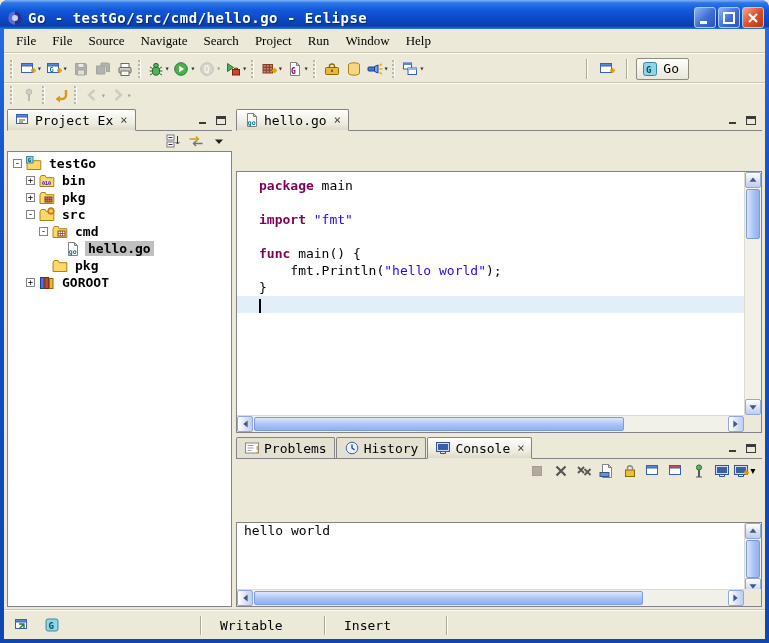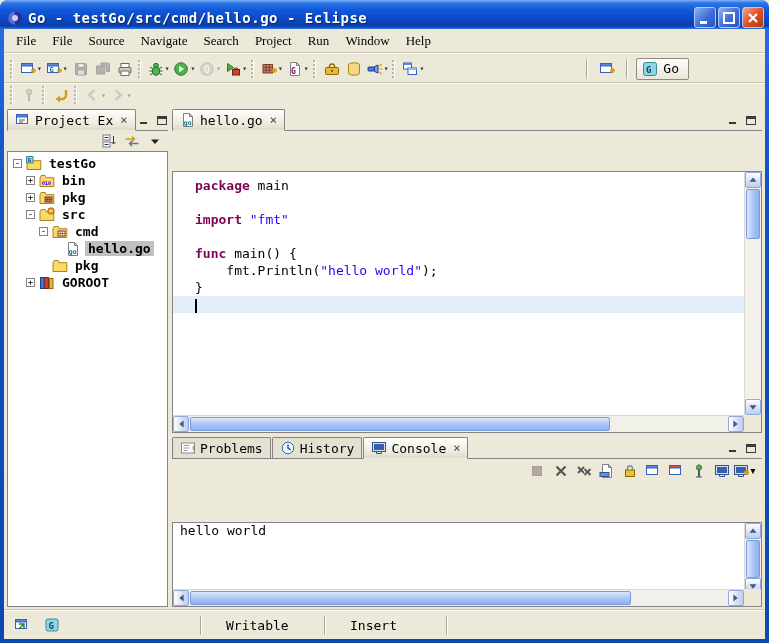--- a/index.html
+++ b/index.html
@@ -28,21 +28,21 @@
   .tb2 .tbtn{height:20px;}
   .tbtn .dd{font-size:8px;color:#333;margin-left:1px;}
   .tbtn.disabled{opacity:.4;filter:grayscale(85%);}
   .icon{display:inline-flex;align-items:center;justify-content:center;line-height:0;}
   .tb-right{margin-left:auto;margin-right:72px;display:flex;align-items:center;gap:4px;}
   .etch{width:2px;height:20px;margin:0 4px;border-left:1px solid #ACA899;border-right:1px solid #fff;flex:none;}
   .persp-btn{display:flex;align-items:center;gap:5px;padding:2px 9px 2px 5px;border:1px solid #8E8C7E;
     border-radius:2px;background:linear-gradient(#FEFEFC,#E9E6DA);}
   .main{flex:1;display:flex;gap:4px;padding:3px;overflow:hidden;min-height:0;}
   .view{display:flex;flex-direction:column;min-width:0;min-height:0;}
-  .pex{width:161px;flex:none;}
+  .pex{width:225px;flex:none;}
   .right-stack{flex:1;display:flex;flex-direction:column;gap:4px;min-width:0;}
   .editor-view{flex:1;}
   .console-view{height:170px;flex:none;}
   .tabbar{height:22px;flex:none;display:flex;align-items:flex-end;border-bottom:1px solid #848284;}
   .tabs-host{display:flex;align-items:flex-end;}
   .tab{display:flex;align-items:center;gap:4px;height:21px;padding:0 7px;border:1px solid #848284;
     border-bottom:none;border-radius:2px 2px 0 0;margin-right:1px;background:#E4E1D3;white-space:nowrap;}
   .tab.active{background:linear-gradient(#FEFEFC,#EDEADE 70%,#DDDACB);margin-bottom:-1px;height:22px;
     border-bottom:1px solid #ECE9D8;}
   .tab-close{font-size:12px;color:#444;margin-left:3px;}
@@ -80,21 +80,21 @@
     border:1px solid #7A9BE0;border-radius:2px;}
   .hthumb{height:14px;background:linear-gradient(180deg,#DCE7FD,#AAC2F6 55%,#90B1F0);
     border:1px solid #7A9BE0;border-radius:2px;}
   .console-header{height:19px;flex:none;padding:2px 4px 0 7px;white-space:nowrap;overflow:hidden;}
   .console-toolbar{height:23px;flex:none;display:flex;justify-content:flex-end;align-items:center;gap:3px;padding:0 7px;}
   .console-text{position:absolute;inset:0 17px 17px 0;padding:0 7px;white-space:pre;}
   .statusbar{height:29px;flex:none;display:flex;align-items:center;border-top:1px solid #FBFAF5;
     box-shadow:0 -1px 0 #C9C5B5;}
   .sb-left{width:196px;flex:none;display:flex;align-items:center;gap:10px;padding-left:8px;}
   .sb-div{width:2px;height:19px;border-left:1px solid #ACA899;border-right:1px solid #fff;flex:none;}
-  .sb-field{flex:none;padding-left:24px;white-space:nowrap;}
+  .sb-field{flex:none;padding-left:18px;white-space:nowrap;}
   .sb-writable{width:122px;}
   .sb-insert{width:120px;}
 </style>
 </head>
 <body>
 
 <div class="window">
   <div class="titlebar">
     <span class="icon" id="titleIcon">
         <svg width="16" height="16" viewBox="0 0 16 16" xmlns="http://www.w3.org/2000/svg">

